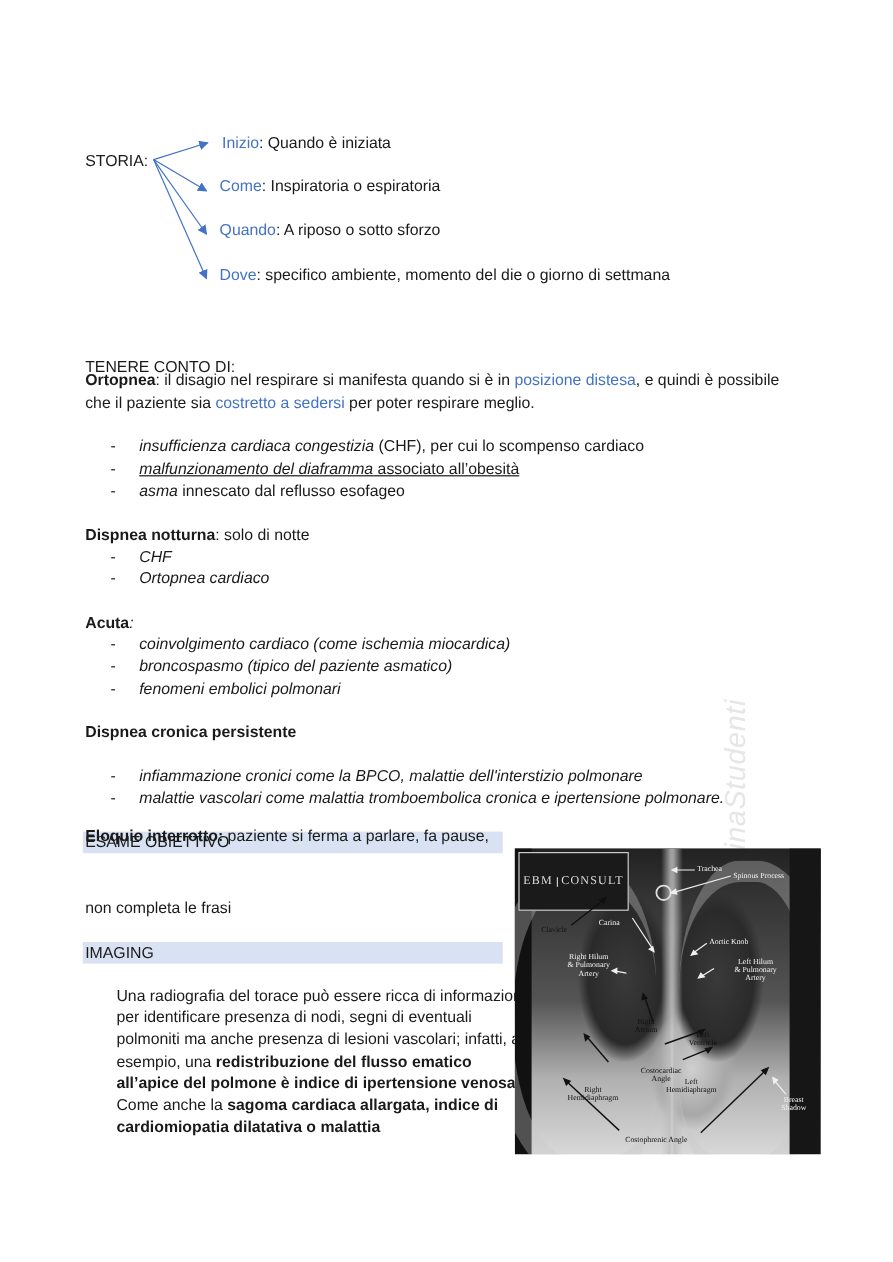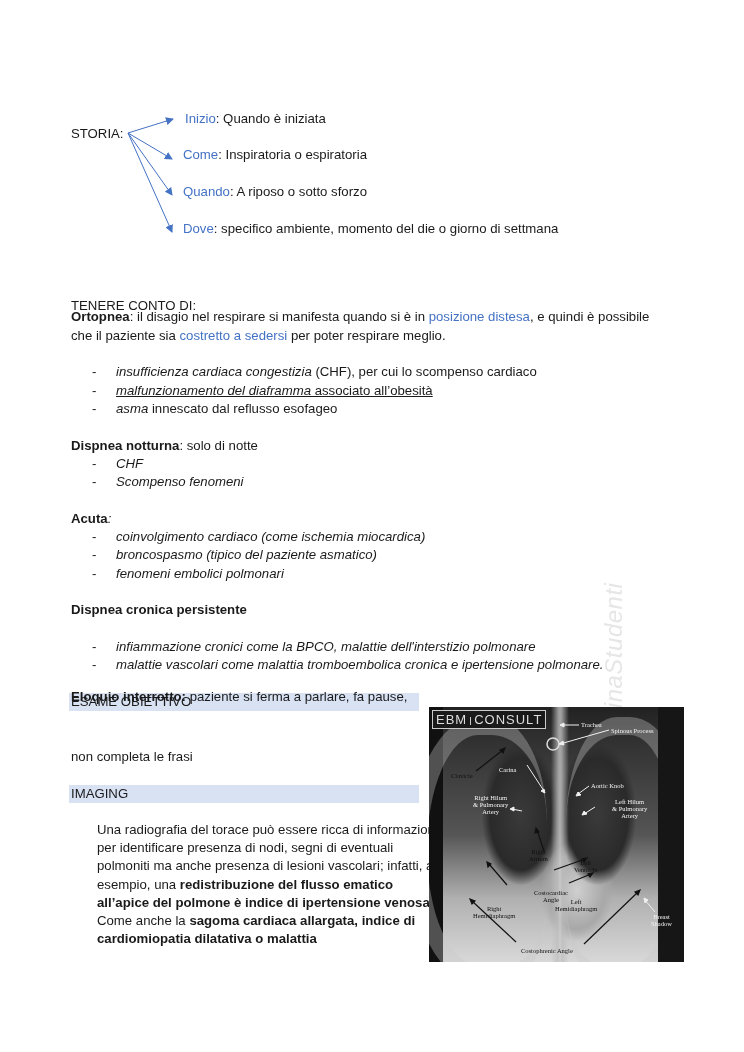--- a/index.html
+++ b/index.html
@@ -43,22 +43,22 @@
     border-radius: 50% 40% 30% 50%; border: 18px solid rgba(200,200,200,0.35); border-right: none;
   }
   .xray .shoulder-r {
     position: absolute; right: -10px; top: 10px; width: 110px; height: 230px;
     border-radius: 40% 50% 50% 30%; border: 18px solid rgba(200,200,200,0.35); border-left: none;
   }
   .xray .edge-l { position: absolute; left: 0; top: 0; width: 14px; height: 100%; background: #111; }
   .xray .edge-r { position: absolute; right: 0; top: 0; width: 26px; height: 100%; background: #161616; }
   .xray .logo {
     position: absolute; left: 3px; top: 3px; border: 1px solid #ccc; background: #1a1a1a;
-    color: #ddd; font-family: Liberation Sans, sans-serif; font-size: 13px; letter-spacing: 1px;
-    padding: 1px 3px;
+    color: #ddd; font-family: Liberation Serif, serif; font-size: 10px; letter-spacing: 1px;
+    padding: 18px 3px;
   }
   .xray .logo .sep { display: inline-block; width: 1px; height: 8px; background: #ccc; margin: 0 3px; vertical-align: middle; }
   .xray .lbl {
     position: absolute; font-family: "Liberation Serif", serif; font-size: 6.5px;
     line-height: 7px; text-align: center; white-space: nowrap;
   }
   .xray .lbl.w { color: #f2f2f2; }
   .xray .lbl.k { color: #111; }
   .xray svg { position: absolute; left: 0; top: 0; }
 
@@ -108,21 +108,21 @@
 </div>
 
 <div class="bullet" style="top:363px;"><span class="dash">-</span><span class="i">insufficienza cardiaca congestizia</span><span> (CHF), per cui lo scompenso cardiaco</span></div>
 <div class="bullet" style="top:382px;text-decoration:underline;"><span class="dash">-</span><span class="i">malfunzionamento del diaframma</span><span> associato all’obesità</span></div>
 <div class="bullet" style="top:400px;"><span class="dash">-</span><span class="i">asma</span><span> innescato dal reflusso esofageo</span></div>
 
 <div class="line" style="top:437px;">
   <span class="b">Dispnea notturna</span><span>: solo di notte</span>
 </div>
 <div class="bullet" style="top:455px;"><span class="dash">-</span><span class="i">CHF</span></div>
-<div class="bullet" style="top:473px;"><span class="dash">-</span><span class="i">Scompenso fenomeni</span></div>
+<div class="bullet" style="top:473px;"><span class="dash">-</span><span class="i">Ortopnea cardiaco</span></div>
 
 <div class="line" style="top:510px;">
   <span class="b">Acuta</span><span class="i">:</span>
 </div>
 <div class="bullet" style="top:528px;"><span class="dash">-</span><span class="i">coinvolgimento cardiaco (come ischemia miocardica)</span></div>
 <div class="bullet" style="top:546px;"><span class="dash">-</span><span class="i">broncospasmo (tipico del paziente asmatico)</span></div>
 <div class="bullet" style="top:565px;"><span class="dash">-</span><span class="i">fenomeni embolici polmonari</span></div>
 
 <div class="line b" style="top:601px;">Dispnea cronica persistente</div>
 <div class="bullet" style="top:638px;"><span class="dash">-</span><span class="i">infiammazione cronici come la BPCO, malattie dell'interstizio polmonare</span></div>

